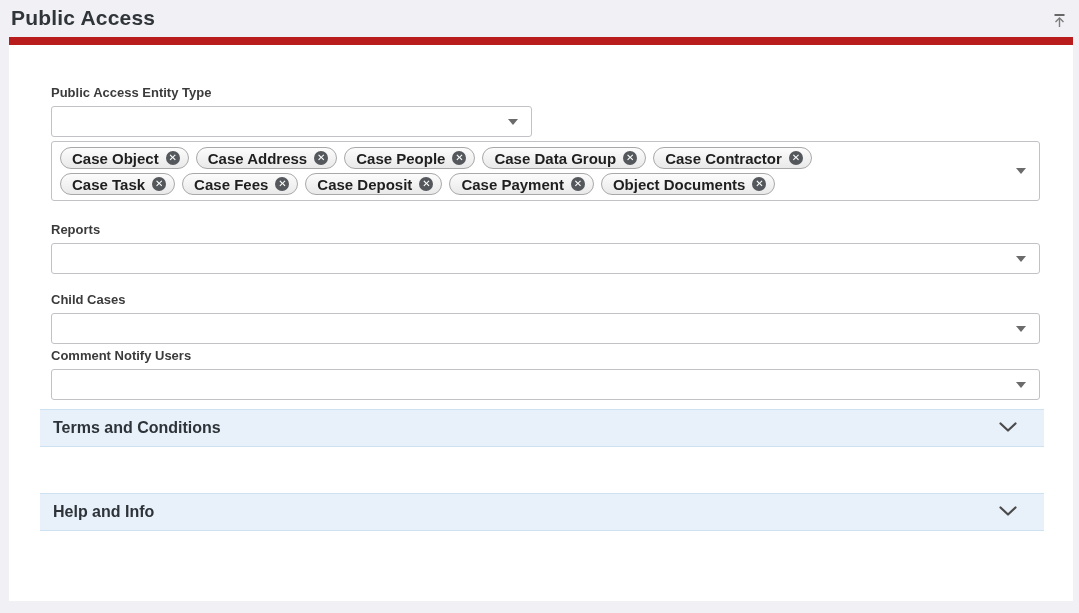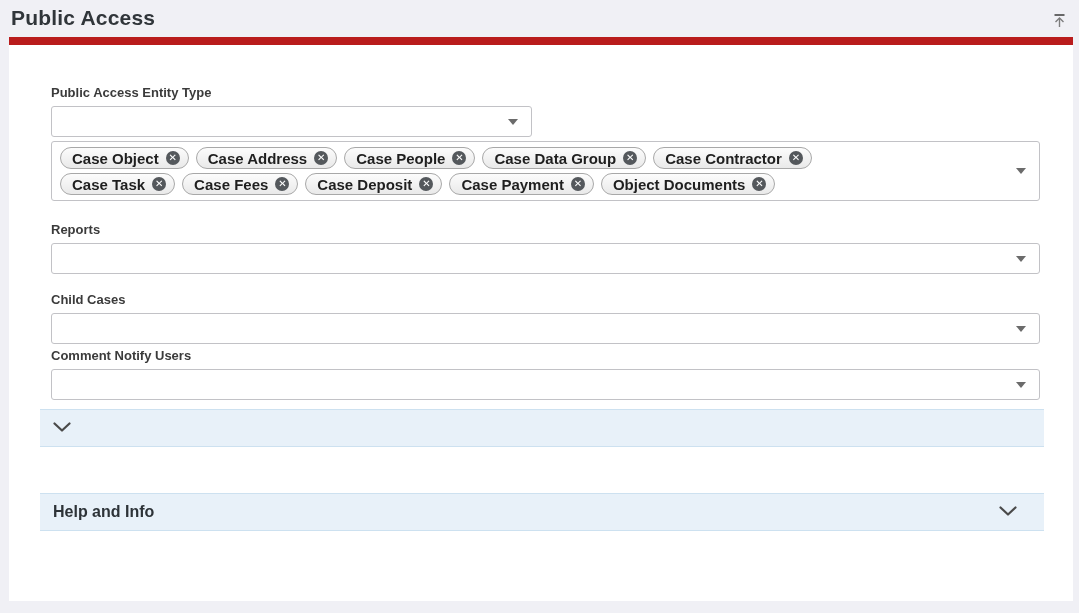--- a/index.html
+++ b/index.html
@@ -227,20 +227,21 @@
     </div>
 
     <label class="field-label mt-19">Comment Notify Users</label>
     <div class="select-box select-full">
       <span class="caret"></span>
     </div>
 
   </div>
 
   <div class="accordion accordion-first">
+    <span class="accordion-title">Terms and Conditions</span>
     <span>
       <svg width="18" height="11" viewBox="0 0 18 11">
         <polyline points="1.5,1.5 9,8.5 16.5,1.5" fill="none" stroke="#4a4a4a" stroke-width="2.2" stroke-linecap="round" stroke-linejoin="round"></polyline>
       </svg>
     </span>
   </div>
 
   <div class="accordion accordion-second">
     <span class="accordion-title">Help and Info</span>
     <span>

